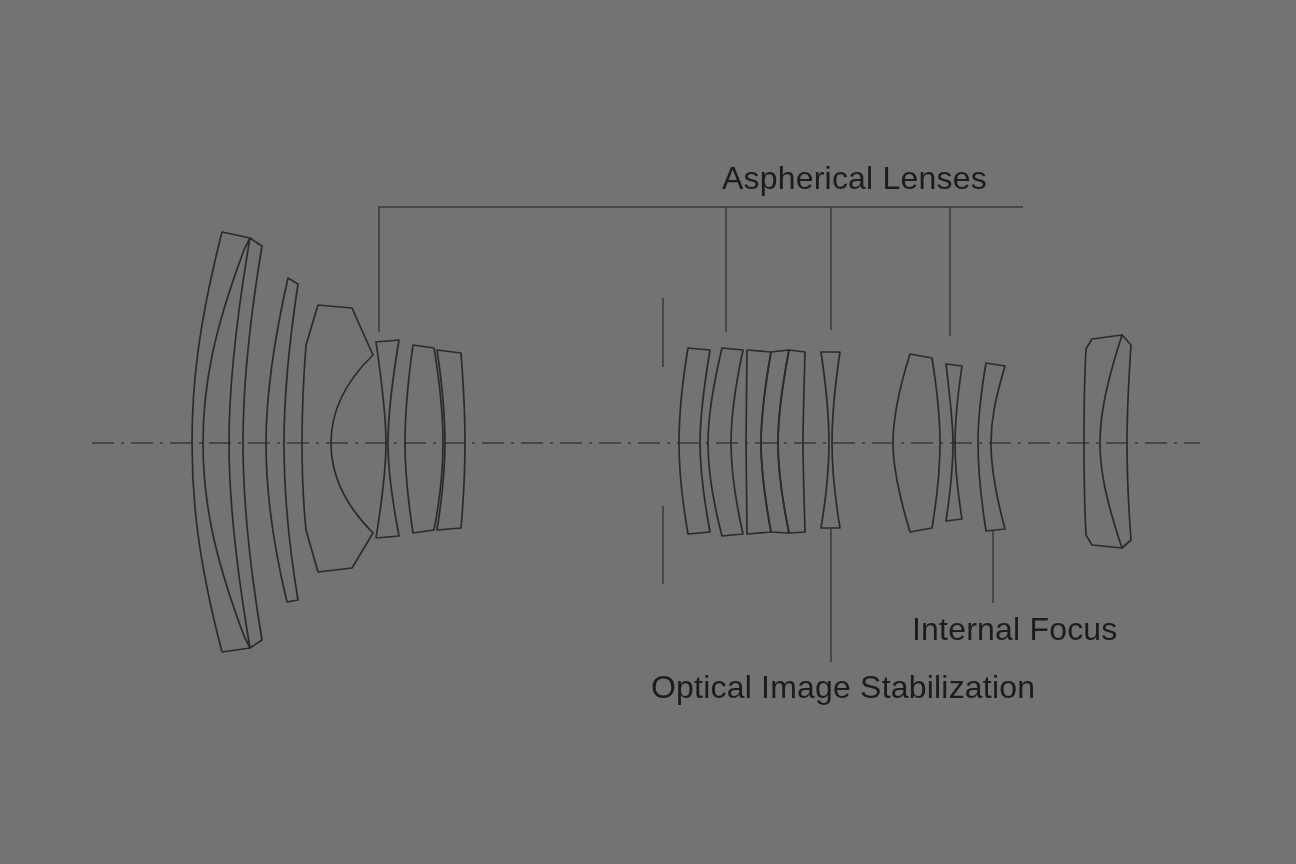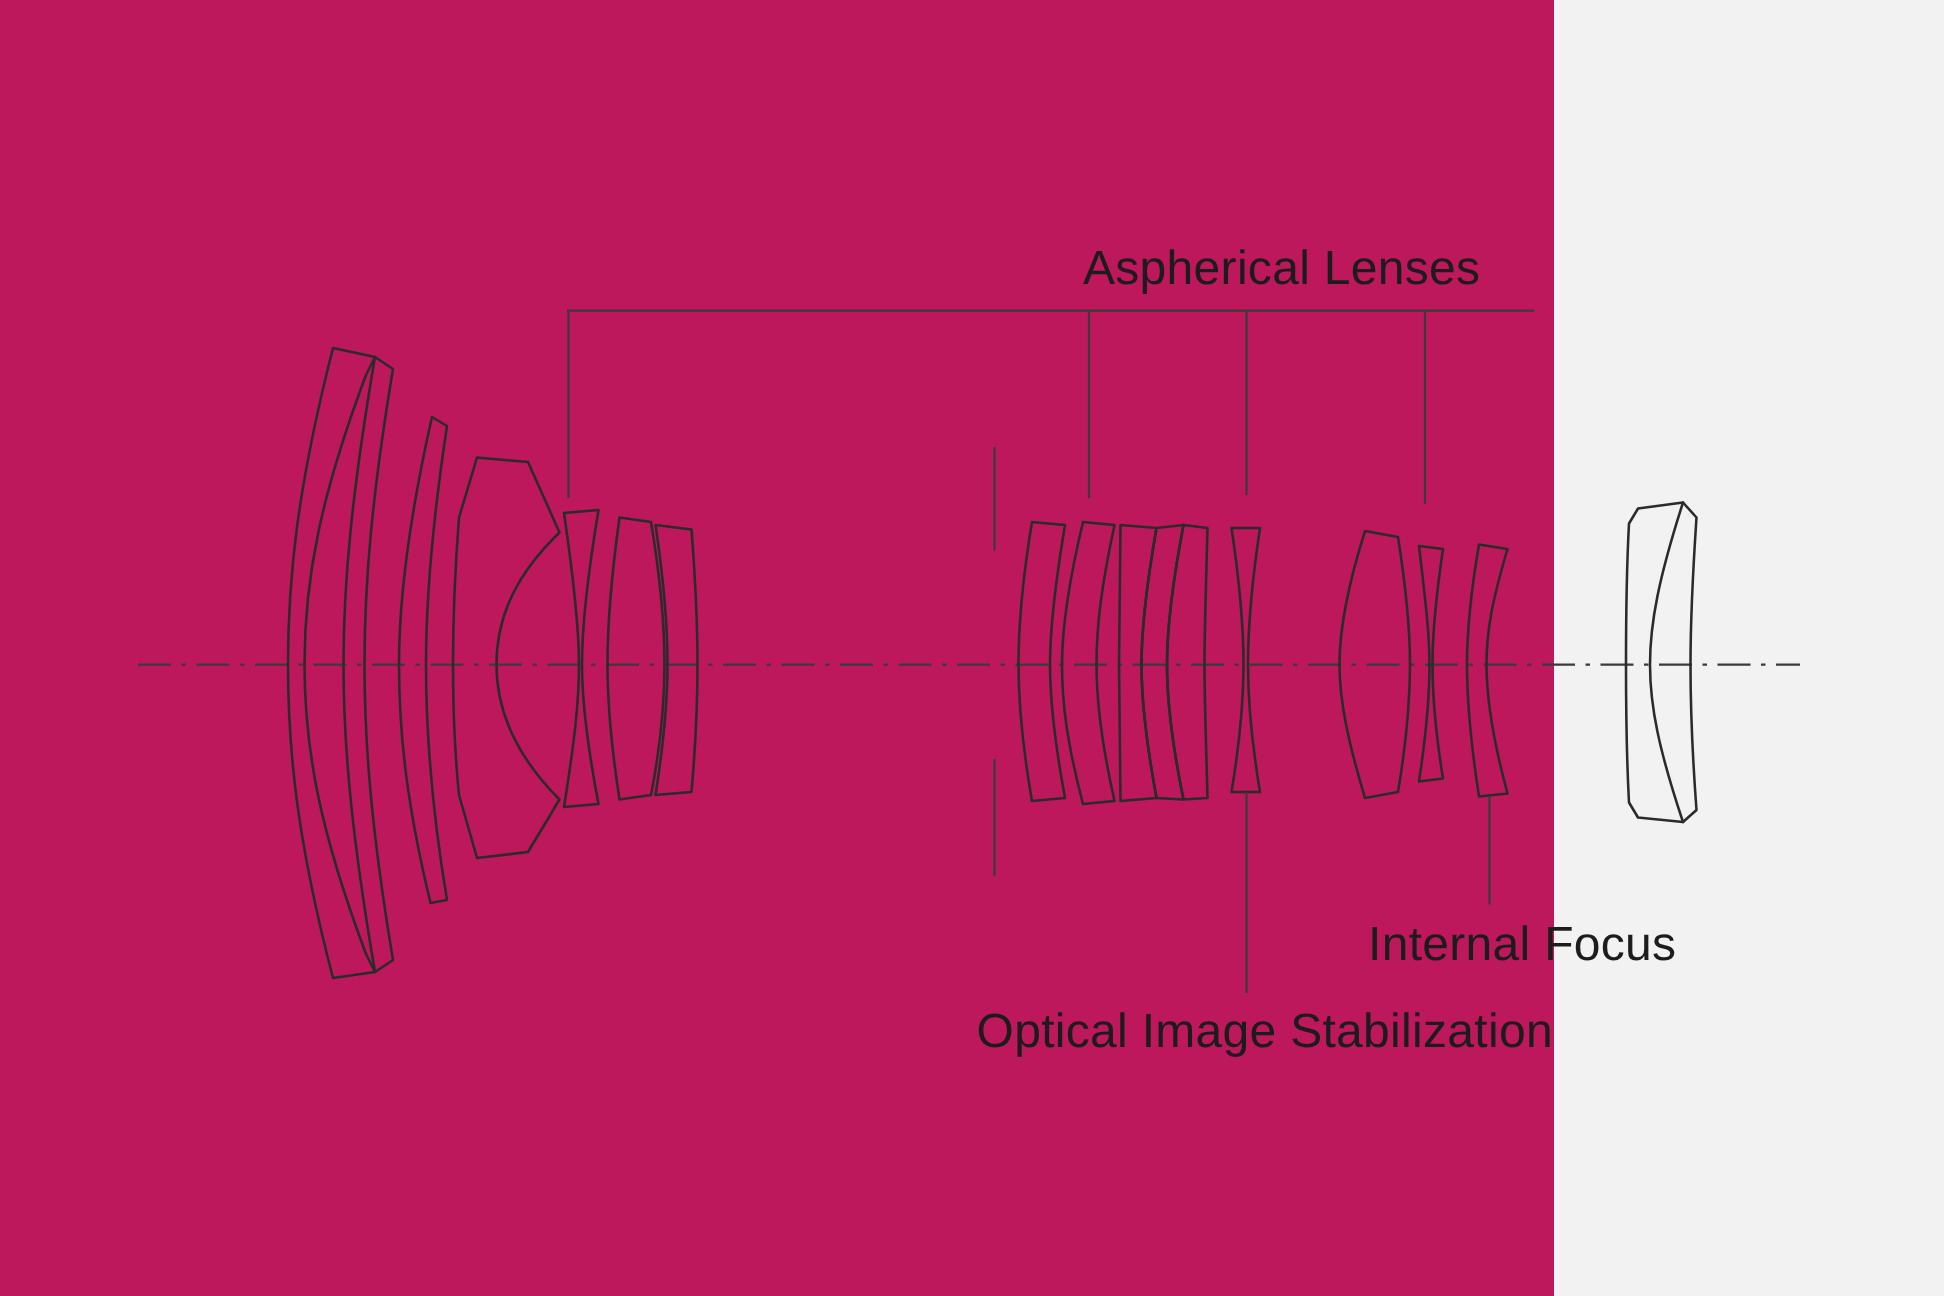--- a/index.html
+++ b/index.html
@@ -9,23 +9,23 @@
   }
   body {
     width: 1296px;
     height: 864px;
     background: #f2f2f2;
     font-family: "Liberation Sans", sans-serif;
     overflow: hidden;
   }
   #diagram-root {
     position: relative;
-    width: 1036px;
+    width: 1296px;
     height: 864px;
-    background: #be185d;
+    background: #737373;
   }
   svg#lens-svg {
     display: block;
     width: 1296px;
     height: 864px;
   }
   .lens-el {
     fill: none;
     stroke: #2b2b2b;
     stroke-width: 1.7;

